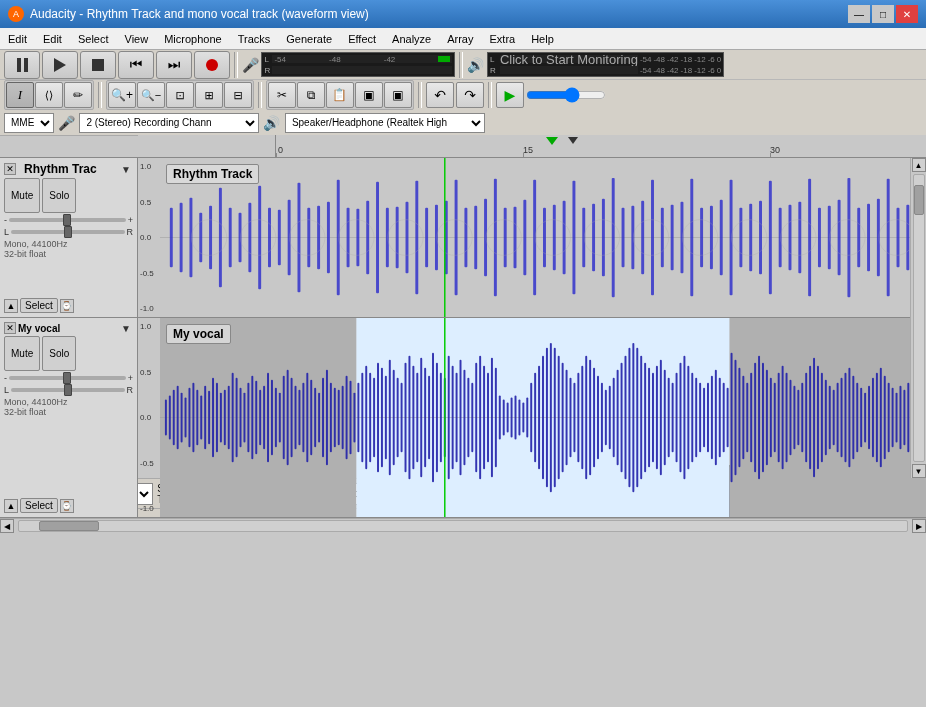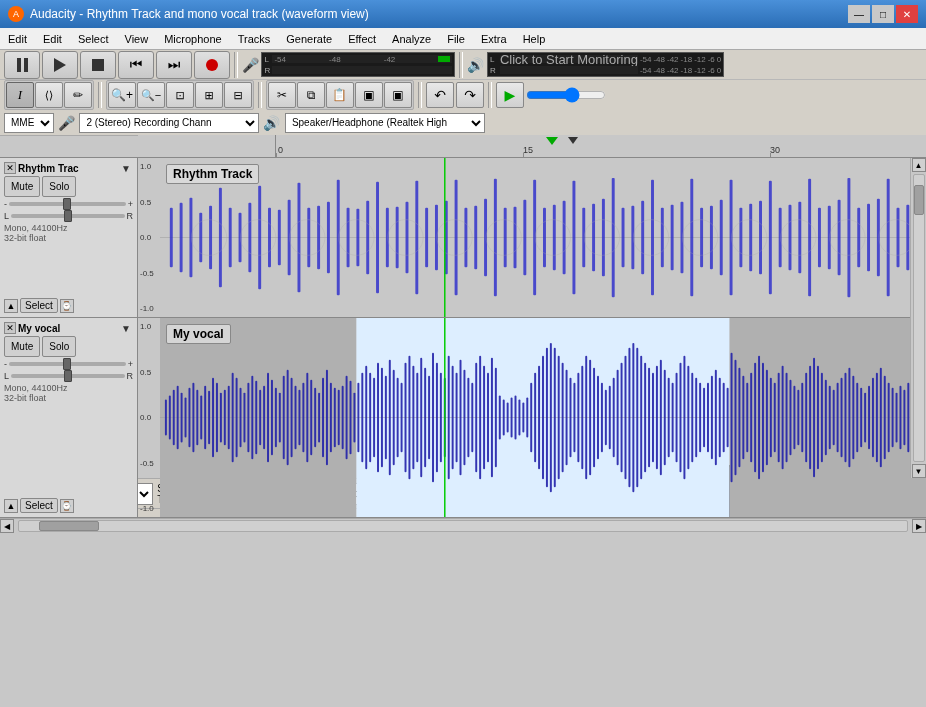--- a/index.html
+++ b/index.html
@@ -38,21 +38,21 @@
     #tracks-container { position: relative; }
 
     
     .track { display: flex; height: 150px; border-bottom: 1px solid #888; }
     .track-controls { width: 138px; background: #d8d8d8; border-right: 1px solid #888; padding: 4px; display: flex; flex-direction: column; gap: 2px; flex-shrink: 0; }
     .track-header { display: flex; align-items: center; justify-content: space-between; }
     .track-close { width: 12px; height: 12px; background: #c8c8c8; border: 1px solid #888; cursor: pointer; font-size: 9px; display: flex; align-items: center; justify-content: center; }
     .track-name { font-size: 11px; font-weight: bold; color: #000; flex: 1; overflow: hidden; text-overflow: ellipsis; white-space: nowrap; }
     .track-menu { width: 12px; cursor: pointer; color: #333; font-size: 10px; }
     .mute-solo { display: flex; gap: 2px; }
-    .ms-btn { padding: 4px 6px; border: 1px solid #888; background: #d0d0d0; cursor: pointer; font-size: 10px; border-radius: 2px; }
+    .ms-btn { padding: 11px 6px; border: 1px solid #888; background: #d0d0d0; cursor: pointer; font-size: 10px; border-radius: 2px; }
     .gain-row { display: flex; align-items: center; gap: 2px; font-size: 9px; color: #333; }
     .gain-slider { flex: 1; height: 4px; background: #aaa; border-radius: 2px; position: relative; }
     .gain-thumb { position: absolute; width: 8px; height: 12px; background: #666; border: 1px solid #444; border-radius: 1px; top: -4px; transform: translateX(-50%); cursor: pointer; }
     .lr-row { display: flex; align-items: center; gap: 2px; font-size: 9px; color: #333; }
     .track-info { font-size: 9px; color: #555; }
     .track-bottom { display: flex; align-items: center; gap: 2px; margin-top: auto; }
     .select-btn { padding: 1px 4px; border: 1px solid #888; background: #d0d0d0; cursor: pointer; font-size: 10px; border-radius: 2px; }
     .collapse-btn { width: 14px; height: 14px; border: 1px solid #888; background: #d0d0d0; cursor: pointer; font-size: 9px; display: flex; align-items: center; justify-content: center; }
     .track-time-icon { width: 14px; height: 14px; border: 1px solid #888; background: #d0d0d0; cursor: pointer; font-size: 9px; display: flex; align-items: center; justify-content: center; }
 
@@ -130,21 +130,21 @@
 <div id="menubar">
 <div class="menu-item">Edit</div>
     <div class="menu-item">Edit</div>
     <div class="menu-item">Select</div>
     <div class="menu-item">View</div>
     <div class="menu-item">Microphone</div>
     <div class="menu-item">Tracks</div>
     <div class="menu-item">Generate</div>
     <div class="menu-item">Effect</div>
     <div class="menu-item">Analyze</div>
-    <div class="menu-item">File</div>
+    <div class="menu-item">Array</div>
     <div class="menu-item">Extra</div>
     <div class="menu-item">Help</div>
   </div>
 
 <div id="toolbar-rows">
 
   <div class="trow">
 
     <button class="big-btn" title="Pause">
       <div class="pause-bars">
@@ -331,21 +331,21 @@
 </div>
 
 <div class="main-area" style="height:320px;">
   <div class="tracks-and-scroll">
     <div id="tracks-container">
 
       <div class="track" style="height:160px;">
         <div class="track-controls">
           <div class="track-header">
             <div class="track-close">✕</div>
-            <span class="track-name" style="font-size:10px; margin-left:2px;">Rhythm Trac</span>
+            <span class="track-name" style="font-size:12px; margin-left:8px;">Rhythm Trac</span>
             <div class="track-menu">▼</div>
           </div>
           <div class="mute-solo">
             <button class="ms-btn">Mute</button>
             <button class="ms-btn">Solo</button>
           </div>
           <div class="gain-row">
             <span>-</span>
             <div class="gain-slider">
               <div class="gain-thumb" style="left:50%;"></div>

